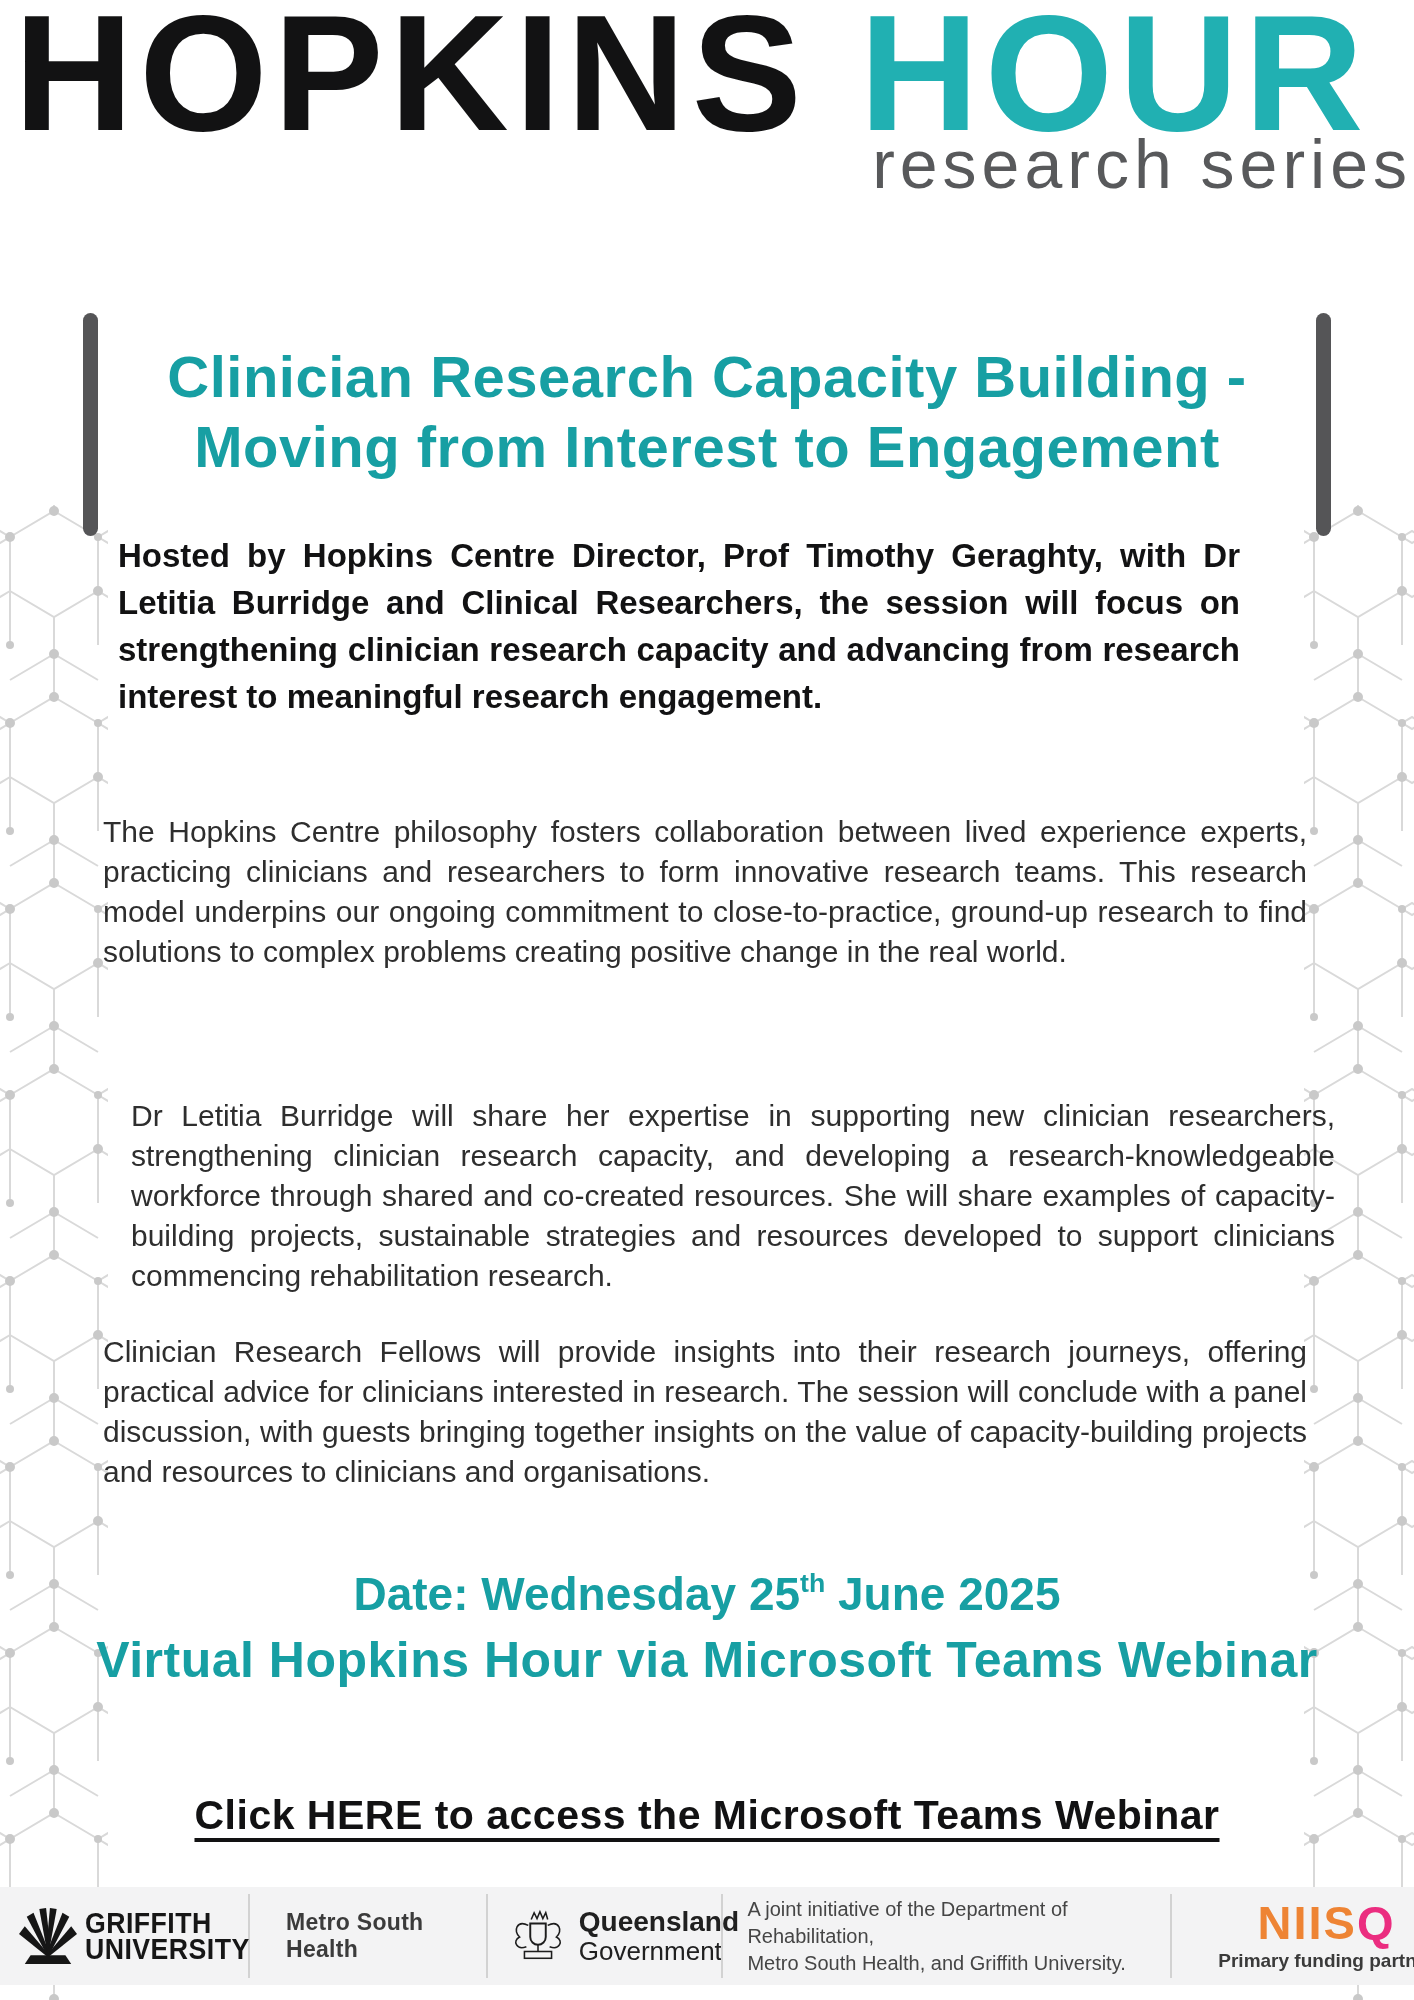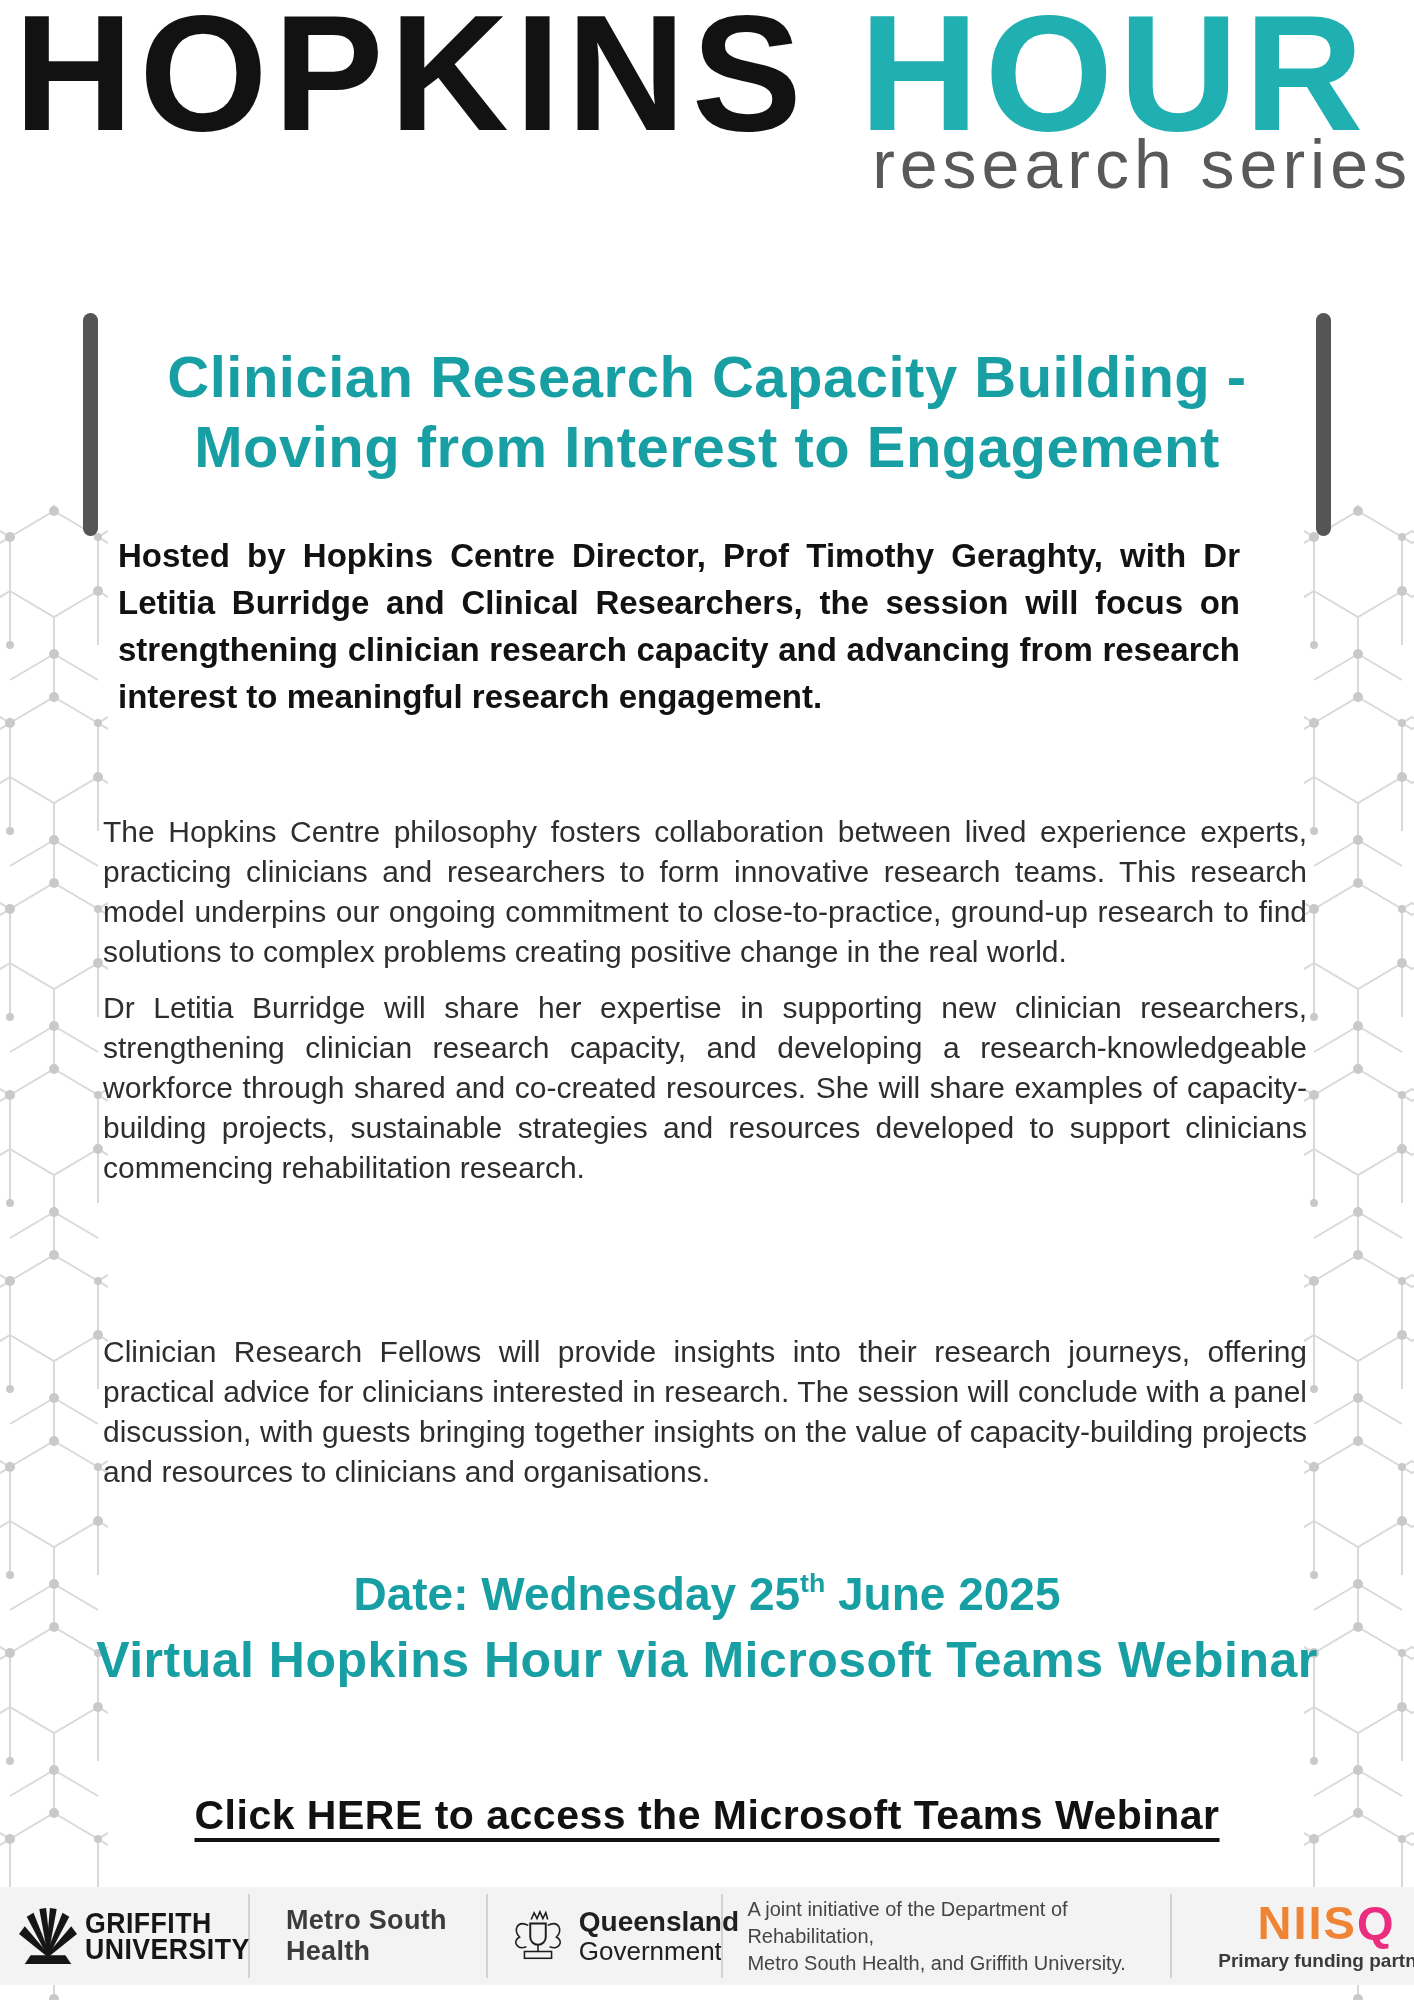--- a/index.html
+++ b/index.html
@@ -34,21 +34,21 @@
   .event-title{position:absolute;top:342px;left:110px;right:110px;z-index:1;
                text-align:center;color:var(--accent);font-weight:700;
                font-size:58px;line-height:70px;letter-spacing:.5px;}
 
   
   .intro{position:absolute;top:532px;left:118px;width:1122px;z-index:1;
          font-size:33px;font-weight:700;line-height:47px;color:var(--ink);
          text-align:justify;}
   .para{position:absolute;left:103px;width:1204px;z-index:1;
         font-size:30px;line-height:40px;color:var(--body-ink);text-align:justify;}
-  .para-1{top:812px;} .para-2{top:988px;} .para-3{top:1332px;}
+  .para-1{top:812px;} .para-2{top:1096px;margin-left:28px;} .para-3{top:1332px;}
 
   
   .schedule{position:absolute;top:1552px;left:40px;right:40px;z-index:1;
             text-align:center;color:var(--accent);font-weight:700;}
   .sched-date{font-size:46px;line-height:66px;}
   .sched-date sup{font-size:58%;position:relative;top:-2px;}
   .sched-time{font-size:46px;line-height:66px;}
   .sched-venue{font-size:50px;line-height:66px;letter-spacing:.5px;}
 
   .cta{position:absolute;top:1792px;left:40px;right:40px;z-index:1;text-align:center;}
@@ -61,21 +61,21 @@
           background:var(--footer-bg);display:flex;align-items:center;}
   .fcell{display:flex;align-items:center;justify-content:center;height:100%;padding-left:36px;}
   .fc-griffith{width:248px;gap:8px;}
   .fc-metro{width:247px;}
   .fc-qld{width:233px;gap:10px;}
   .fc-init{width:469px;justify-content:flex-start;padding-left:24px;}
   .fc-niisq{width:211px;flex-direction:column;justify-content:center;margin-left:31px;}
   .vdiv{width:2px;height:84px;background:#d2d2d2;align-self:center;flex:0 0 2px;}
   .griffith-text{display:flex;flex-direction:column;font-weight:800;color:#161616;
                  font-size:29px;line-height:26px;letter-spacing:.5px;transform:scaleX(.92);transform-origin:left;}
-  .metro-label{font-size:27px;font-weight:700;color:#3b3b3b;letter-spacing:.3px;}
+  .metro-label{font-size:23px;font-weight:700;color:#3b3b3b;letter-spacing:.3px;}
   .qld-text{display:flex;flex-direction:column;color:#202020;}
   .qld-text .l1{font-size:28px;font-weight:800;line-height:30px;}
   .qld-text .l2{font-size:26px;font-weight:400;line-height:28px;}
   .init-text{font-size:20px;line-height:27px;color:#454545;}
   .niisq-word{font-size:47px;font-weight:800;letter-spacing:2px;line-height:46px;}
   .niisq-word .main{color:var(--niisq-orange);}
   .niisq-word .q{color:var(--niisq-pink);}
   .niisq-tag{font-size:19px;font-weight:600;color:#3a3a3a;margin-top:4px;white-space:nowrap;}
   .logo-svg{flex:0 0 auto;}
 </style>

